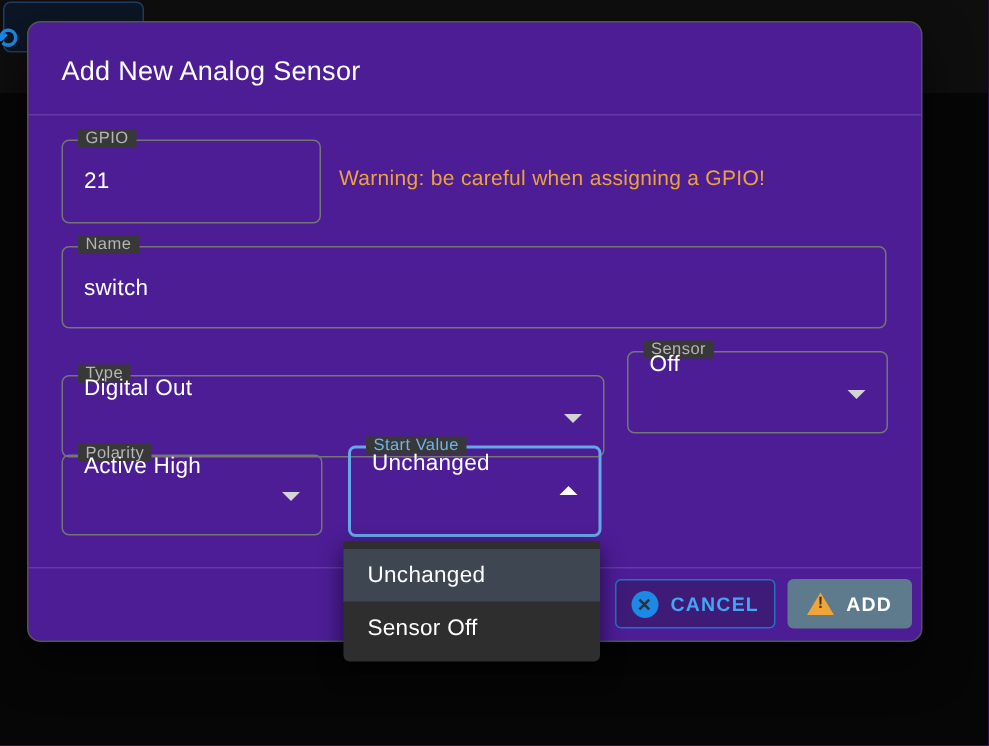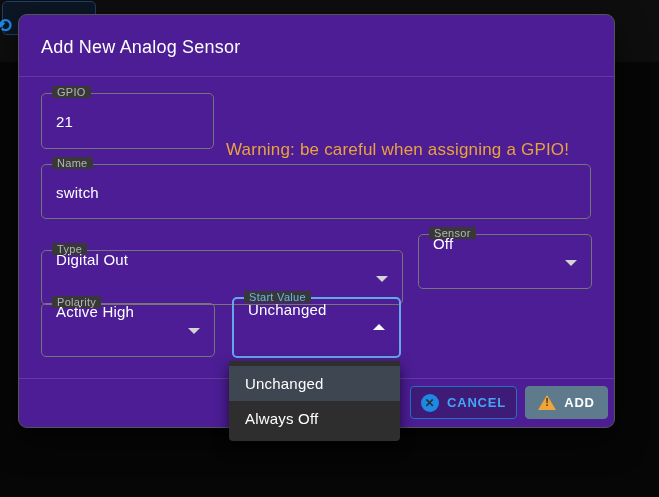--- a/index.html
+++ b/index.html
@@ -79,21 +79,21 @@
   .caret-up {
     position: absolute; right: 14px; top: 50%; margin-top: -4px;
     width: 0; height: 0;
     border-left: 6px solid transparent; border-right: 6px solid transparent;
     border-bottom: 6px solid #ffffff;
   }
 
   .field-gpio     { left: 22px;  top: 78px;  width: 173px; height: 56px; }
   .warning-text   {
     position: absolute; left: 207px; top: 95px;
-    color: #eaa23e; font-size: 17px; letter-spacing: 0.2px; margin-top: 30px;
+    color: #eaa23e; font-size: 14px; letter-spacing: 0.2px;
   }
   .field-name     { left: 22px;  top: 149px; width: 550px; height: 55px; }
   .field-type     { left: 22px;  top: 219px; width: 362px; height: 55px; margin-top: 16px; }
   .field-value    { left: 399px; top: 219px; width: 174px; height: 55px; }
   .field-polarity { left: 22px;  top: 288px; width: 174px; height: 54px; }
   .field-start    { left: 213px; top: 282px; width: 169px; height: 61px; }
 
   
   .btn {
     position: absolute; top: 371px; height: 33px;
@@ -196,14 +196,14 @@
   </div>
   <div class="btn btn-add">
     <span class="warn-tri"></span>
     <span>ADD</span>
   </div>
 
 </div>
 
 <div class="menu">
   <div class="menu-item selected">Unchanged</div>
-  <div class="menu-item">Always Off</div>
+  <div class="menu-item">Sensor Off</div>
 </div>
 
 </body></html>

